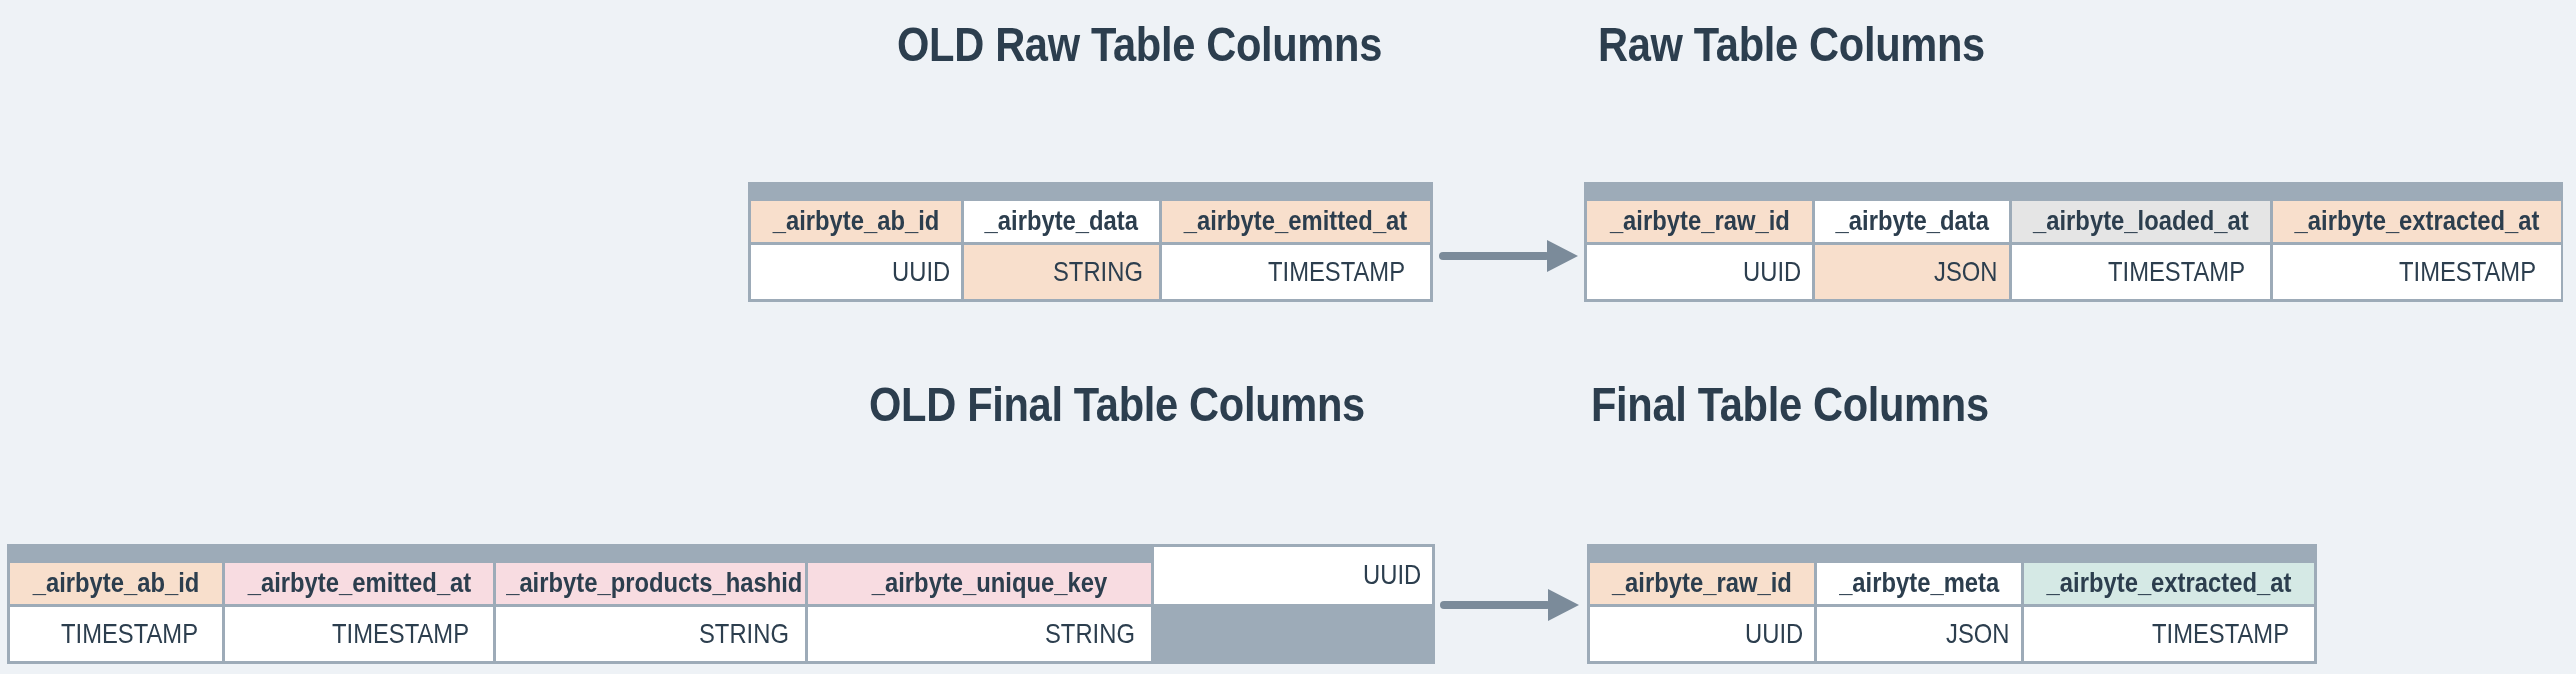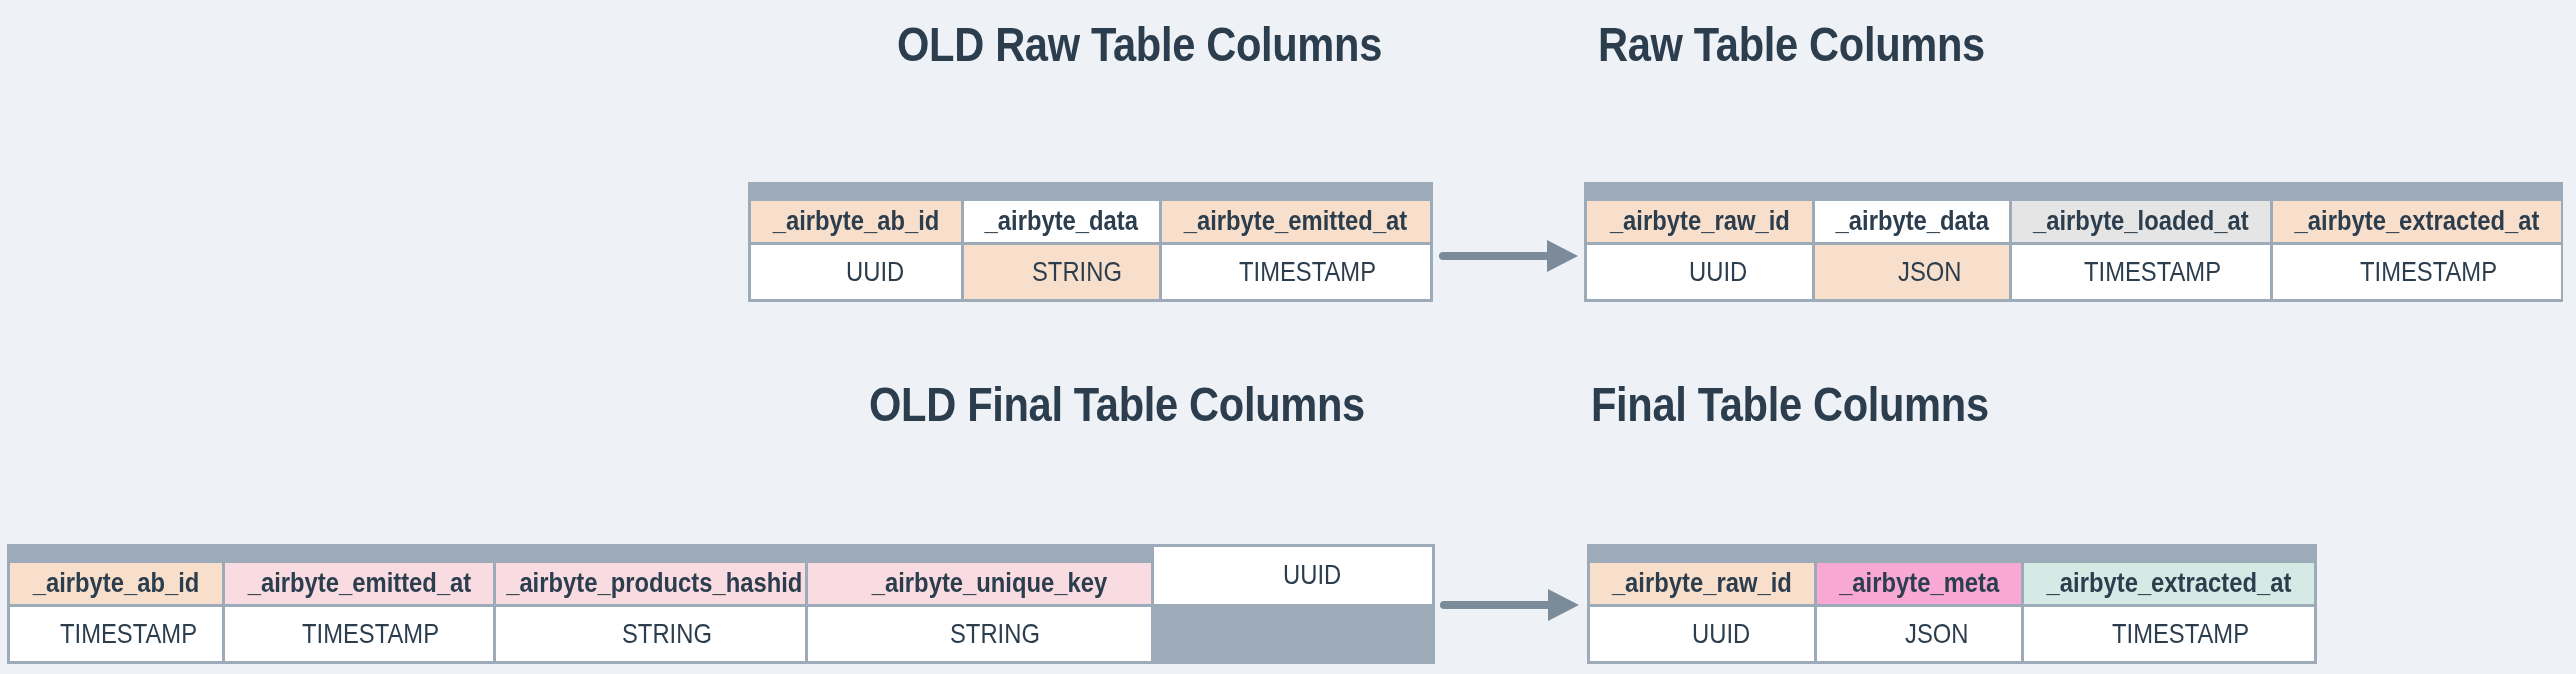--- a/index.html
+++ b/index.html
@@ -40,21 +40,21 @@
     grid-auto-rows:57px 54px;
   }
   .cell{
     background:#ffffff;
     display:flex;
     align-items:center;
     overflow:visible;
     white-space:nowrap;
   }
   .cell.hdr{justify-content:center;margin-top:16px;}
-  .cell.val{justify-content:center;padding-left:48px;}
+  .cell.val{justify-content:flex-end;padding-left:48px;}
   .cell span{
     display:inline-block;
     font-size:28px;
     transform:scaleX(.85);
     white-space:nowrap;
   }
   .cell.hdr span{font-weight:700;transform-origin:center center;}
   .cell.val span{font-weight:400;transform-origin:left center;}
 
   .arrow{position:absolute;width:138px;height:32px;}
@@ -181,21 +181,21 @@
 
   <div class="arrow" id="arrow-final">
     <div class="shaft"></div>
     <div class="head"></div>
   </div>
 
   <div class="tbl" id="tbl-final">
     <div class="cell hdr" style="background: rgb(248, 223, 204);">
         <span>_airbyte_raw_id</span>
       </div>
-    <div class="cell hdr" style="background: #f9a8d4; text-align: right;">
+    <div class="cell hdr" style="background: #ffffff; text-align: right;">
         <span>_airbyte_meta</span>
       </div>
     <div class="cell hdr" style="background: rgb(213, 233, 229);">
         <span>_airbyte_extracted_at</span>
       </div>
     <div class="cell val" style="background: rgb(255, 255, 255);">
         <span>UUID</span>
       </div>
     <div class="cell val" style="background: rgb(255, 255, 255);">
         <span>JSON</span>

